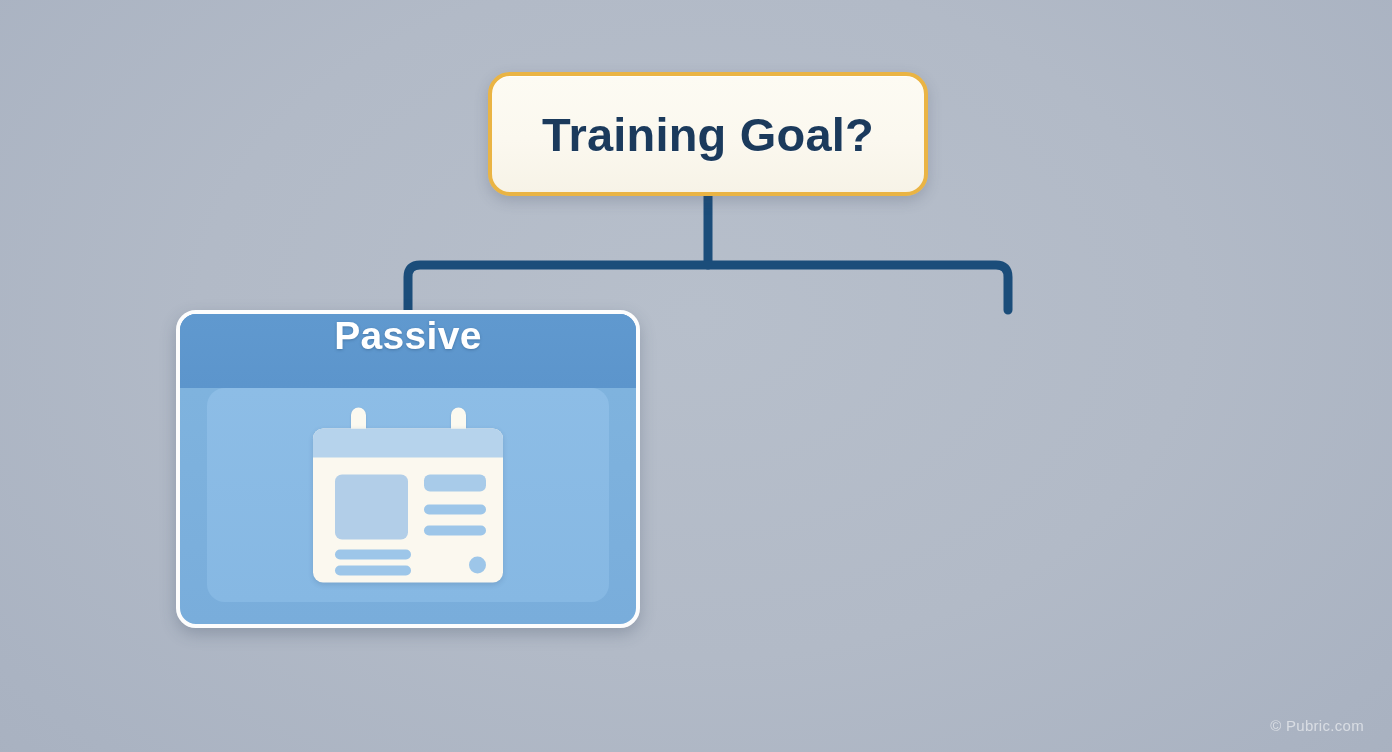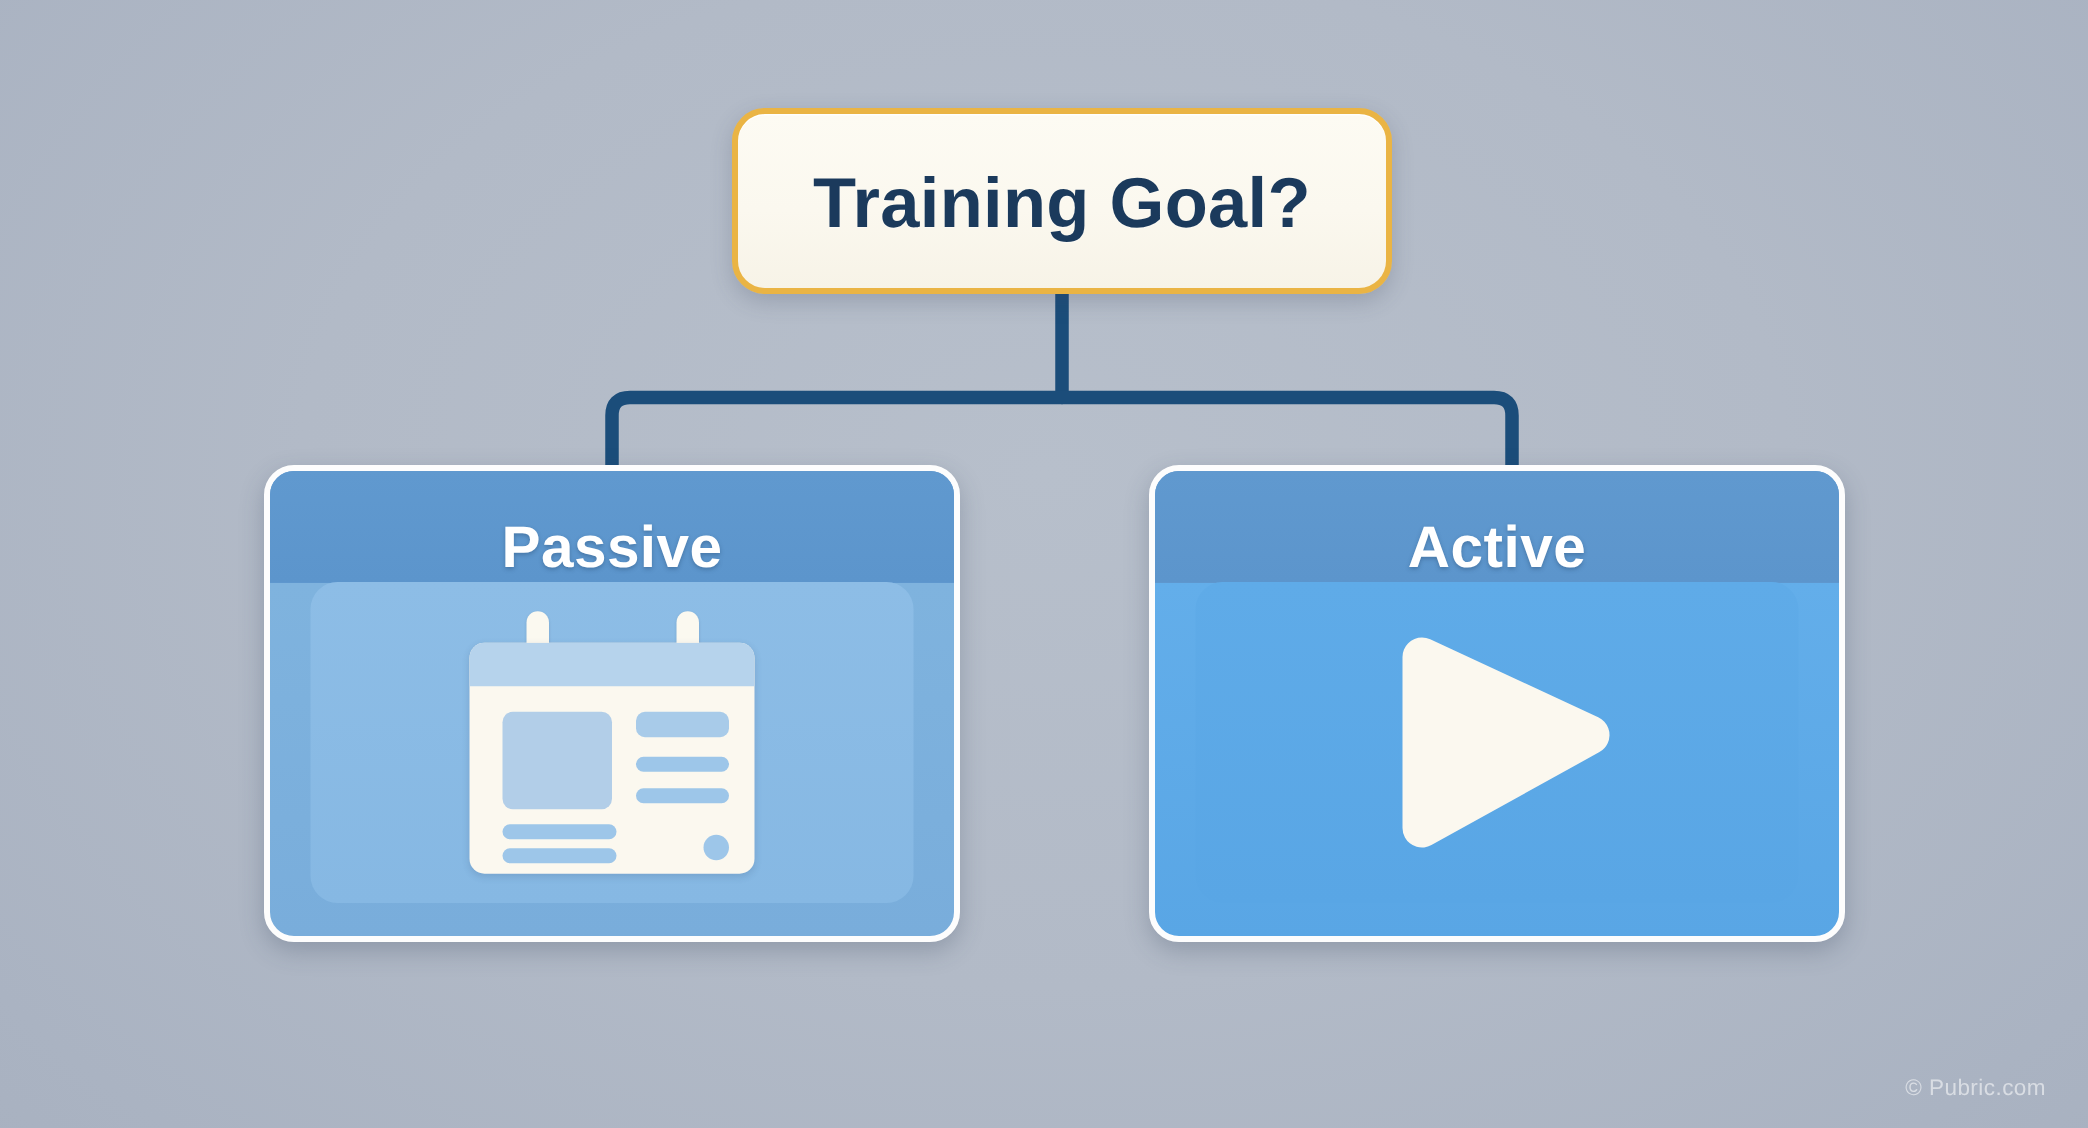--- a/index.html
+++ b/index.html
@@ -70,21 +70,21 @@
     overflow: hidden;
     box-shadow: 0 6px 16px rgba(45,60,85,0.26);
     z-index: 5;
   }
   #card-passive { left: 176px; background: linear-gradient(180deg, #5e97ce 0%, #5e97ce 24%, #7fb3de 24%, #79addb 100%); }
   #card-active  { left: 766px; background: linear-gradient(180deg, #5e97ce 0%, #5e97ce 24%, #63aeea 24%, #59a6e5 100%); }
 
   .card-header {
     height: 74px;
     display: flex;
-    align-items: flex-end;
+    align-items: flex-start;
     justify-content: center;
     background: linear-gradient(180deg, #6099cf 0%, #5c95cc 100%);
   }
   .card-header .card-title {
     font-size: 39px;
     font-weight: bold;
     color: #ffffff;
     letter-spacing: 0.3px;
     text-shadow: 0 1px 3px rgba(30,60,95,0.35);
   }
@@ -210,28 +210,16 @@
             <div class="sheet-line ln-r3"></div>
             <div class="sheet-line ln-b1"></div>
             <div class="sheet-line ln-b2"></div>
             <div class="sheet-dot"></div>
           </div>
         </div>
       </div>
     </div>
   </div>
 
-  <div class="card" id="card-active">
-    <div class="card-header">
-      <span class="card-title">Active</span>
-    </div>
-    <div class="card-body">
-      <div class="inner-panel">
-        <svg class="play-icon" viewBox="0 0 160 150" aria-hidden="true">
-          <path d="M 30 18 L 142 70 L 30 132 Z" fill="#fbf8ef" stroke="#fbf8ef" stroke-width="26" stroke-linejoin="round" stroke-linecap="round"></path>
-        </svg>
-      </div>
-    </div>
-  </div>
 
   <div id="watermark">© Pubric.com</div>
 
 </div>
 
 </body></html>

